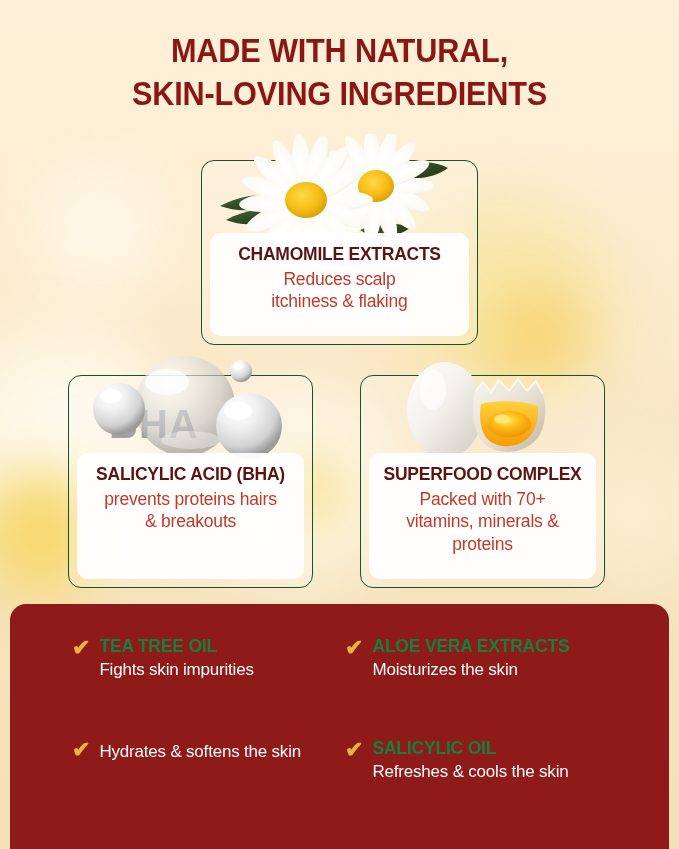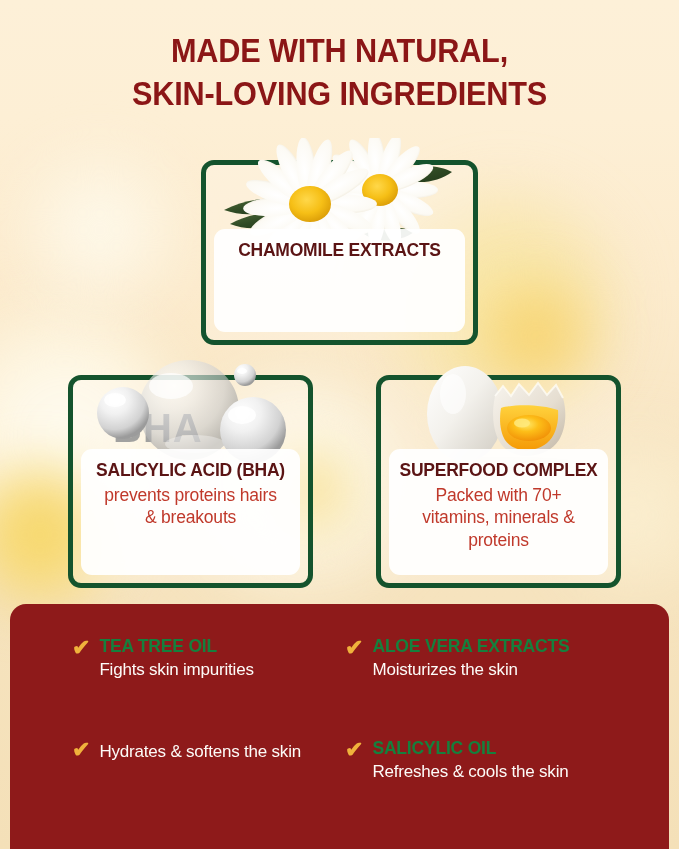--- a/index.html
+++ b/index.html
@@ -56,21 +56,21 @@
     font-weight: bold;
     line-height: 1.3;
     letter-spacing: -0.2px;
     transform: scaleX(0.93);
   }
   .headline .hl-line { display: block; white-space: nowrap; }
 
   
   .card {
     position: absolute;
-    border: 5px solid #14532d;
+    border: 1px solid #14532d;
     border-radius: 13px;
     background: rgba(255, 250, 238, 0.30);
     text-decoration: underline;
   }
   .card-art {
     position: absolute;
     left: 0; right: 0;
     overflow: visible;
     pointer-events: none;
   }
@@ -94,21 +94,21 @@
     color: #c0392b;
     font-size: 17.5px;
     line-height: 1.28;
     letter-spacing: -0.2px;
   }
 
   #card-chamomile { left: 201px; top: 160px; width: 277px; height: 185px; }
   #card-chamomile .card-panel { height: 103px; }
   #card-bha { left: 68px; top: 375px; width: 245px; height: 213px; }
   #card-bha .card-panel { height: 126px; }
-  #card-superfood { left: 376px; top: 375px; width: 245px; height: 213px; }
+  #card-superfood { left: 360px; top: 375px; width: 245px; height: 213px; }
   #card-superfood .card-panel { height: 126px; }
 
   
   .daisy-art { position: absolute; left: 10px; top: -27px; width: 260px; height: 120px; }
 
   
   .bha-art { position: absolute; left: 18px; top: -22px; width: 215px; height: 115px; }
   .bha-word {
     position: absolute; left: 40px; top: 26px;
     font-size: 40px; font-weight: bold; color: #9a9a9a;
@@ -250,20 +250,24 @@
             <ellipse rx="33" ry="9.5" fill="url(#petalG)" transform="rotate(286) translate(34,0)"></ellipse>
             <ellipse rx="33" ry="9.5" fill="url(#petalG)" transform="rotate(308) translate(34,0)"></ellipse>
             <ellipse rx="33" ry="9.5" fill="url(#petalG)" transform="rotate(330) translate(34,0)"></ellipse>
           </g>
           <ellipse rx="21" ry="18" fill="url(#coreG)"></ellipse>
         </g>
       </svg>
     </div>
     <div class="card-panel">
       <div class="card-title">CHAMOMILE EXTRACTS</div>
+      <div class="card-desc">
+        <div>Reduces scalp</div>
+        <div>itchiness &amp; flaking</div>
+      </div>
     </div>
   </div>
 
   <div class="card" id="card-bha">
     <div class="card-art">
       <div class="bha-word">BHA</div>
       <svg class="bha-art" viewBox="0 0 215 115">
         <defs>
           <radialGradient id="bub1" cx="35%" cy="26%" r="72%">
             <stop offset="0%" stop-color="#ffffff"></stop>

